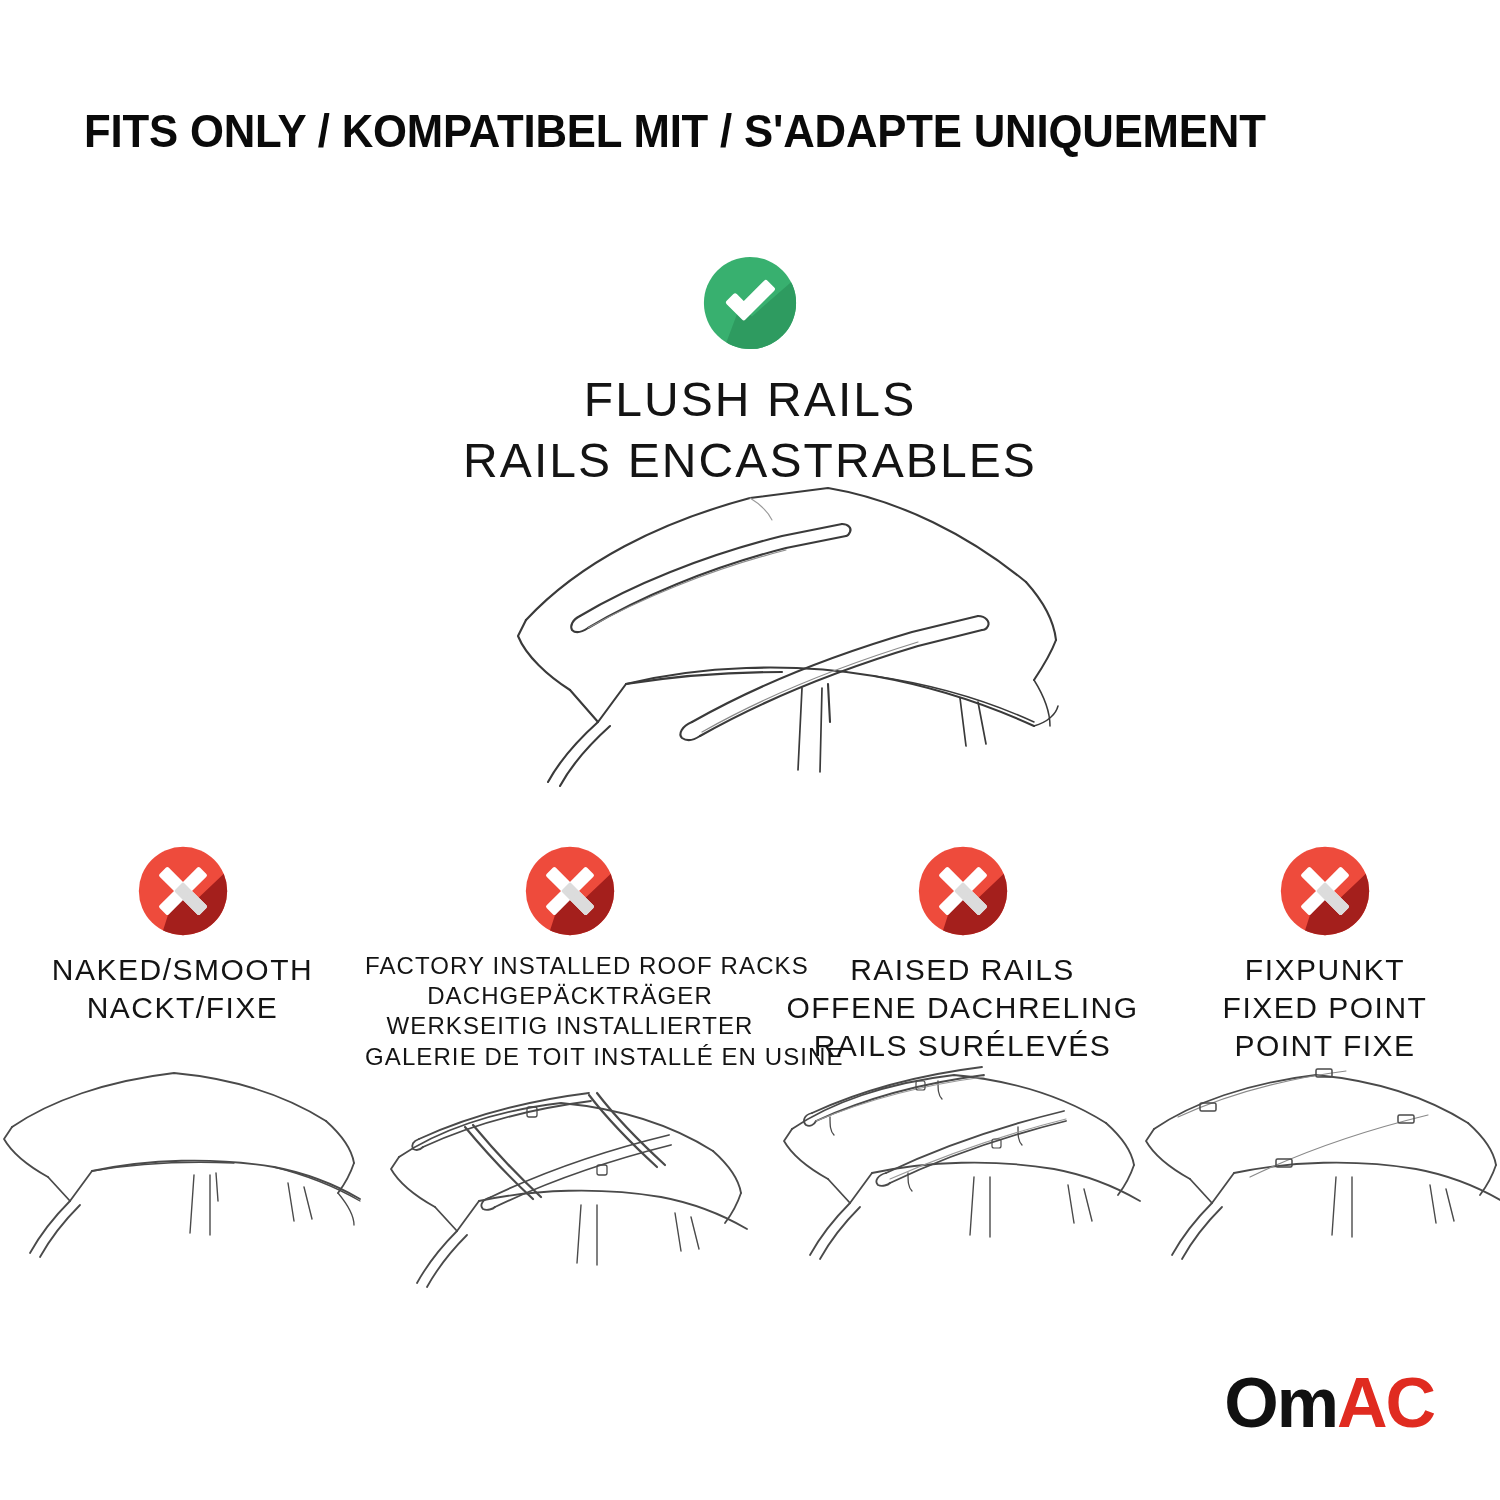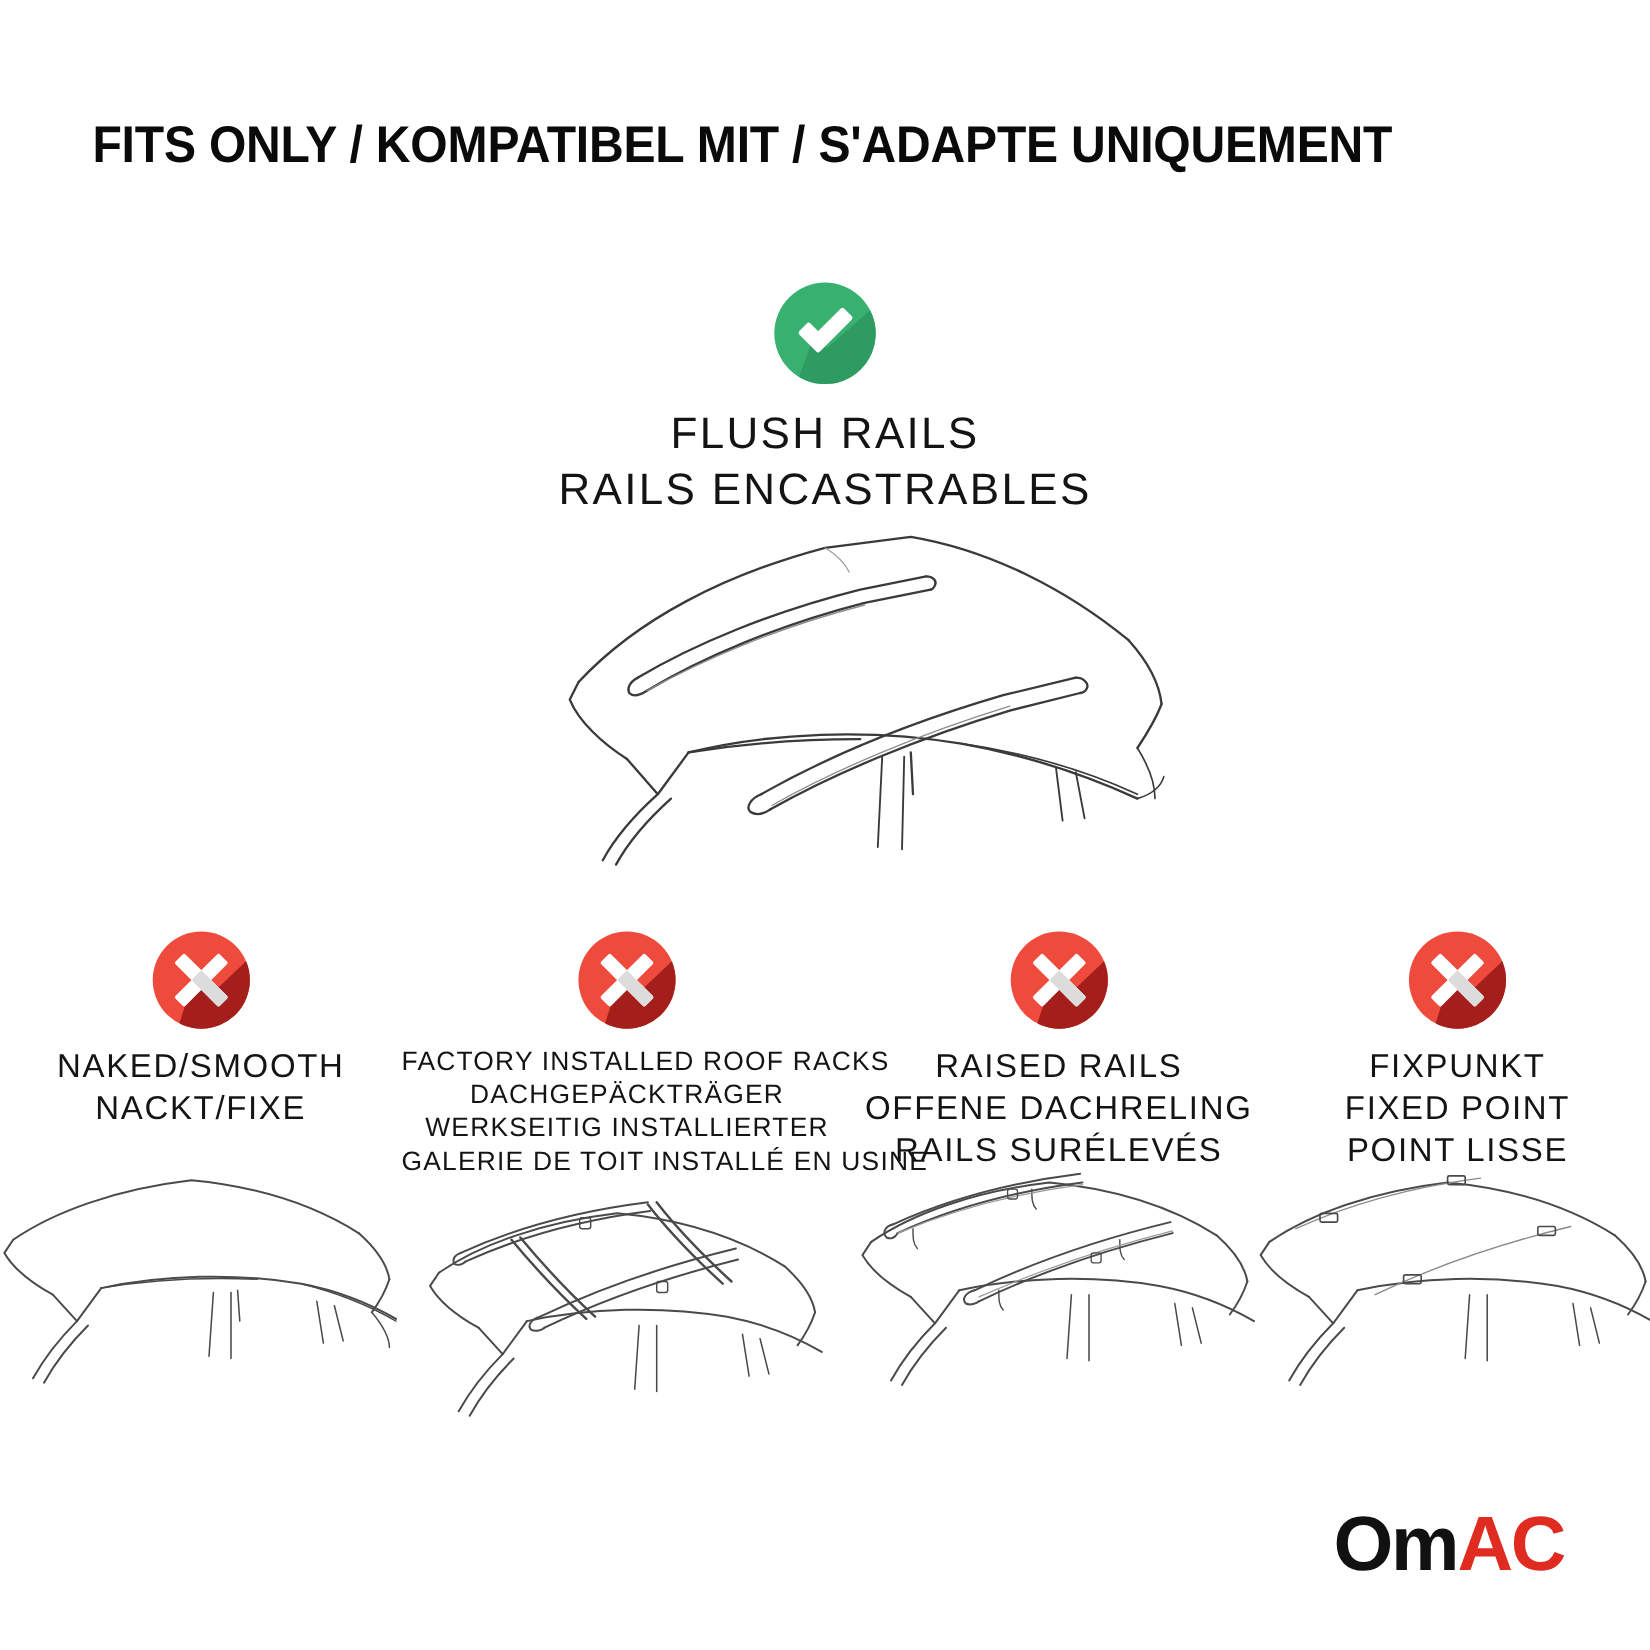--- a/index.html
+++ b/index.html
@@ -45,21 +45,21 @@
     width: 96px;
     height: 96px;
     margin: 0 auto;
     position: relative;
     display: block;
   }
   .badge svg { display:block; width:100%; height:100%; }
 
   #hero-text {
     margin-top: 18px;
-    font-size: 40px;
+    font-size: 48px;
     font-weight: 300;
     letter-spacing: 2.1px;
     line-height: 1.28;
     color: #141414;
   }
   #hero-text div { white-space: nowrap; }
 
   #hero-illu {
     position: absolute;
     left: 430px;
@@ -113,21 +113,21 @@
     transform: translateX(-50%);
     width: 390px;
     height: 220px;
   }
   .c2 .nf-illu { top: 238px; }
   .nf-illu svg { width:100%; height:100%; display:block; }
 
   
   #logo {
     position: absolute;
-    right: 78px;
+    right: 66px;
     bottom: 62px;
     font-family: "Liberation Sans Narrow", "Liberation Sans", sans-serif;
     font-size: 70px;
     font-weight: 700;
     letter-spacing: -2px;
     line-height: 1;
     white-space: nowrap;
   }
   #logo .blk { color: #111111; }
   #logo .red { color: #E02B20; }
@@ -374,21 +374,21 @@
         </g>
         <g clip-path="url(#xc4)">
           <path d="M33 26 L50 43 L67 26 L74 33 L57 50 L74 67 L67 74 L50 57 L33 74 L26 67 L43 50 L26 33 Z" fill="#FFFFFF" stroke="#FFFFFF" stroke-width="4" stroke-linejoin="round"></path>
           <path d="M50 43 L57 50 L50 57 L43 50 Z M57 50 L74 67 L67 74 L50 57 Z" fill="#DCDCDC" stroke="#DCDCDC" stroke-width="4" stroke-linejoin="round"></path>
         </g>
       </svg>
     </div>
     <div class="nf-label">
       <div>FIXPUNKT</div>
       <div>FIXED POINT</div>
-      <div>POINT LISSE</div>
+      <div>POINT FIXE</div>
     </div>
     <div class="nf-illu">
       <svg viewBox="0 0 390 220" xmlns="http://www.w3.org/2000/svg" fill="none" stroke="#4A4A4A" stroke-width="1.8" stroke-linecap="round" stroke-linejoin="round">
         <path d="M24 74 C62 48 118 28 186 20 C250 26 300 44 338 68"></path>
         <path d="M24 74 L16 86 C24 100 42 114 60 124"></path>
         <path d="M60 124 L82 148 L104 118"></path>
         <path d="M104 118 C160 106 226 104 286 114 C318 120 348 132 372 146"></path>
         <path d="M338 68 C356 84 364 98 366 110"></path>
         <path d="M366 110 C362 122 356 132 350 140"></path>
         <path d="M82 148 C66 164 52 182 42 200"></path>

